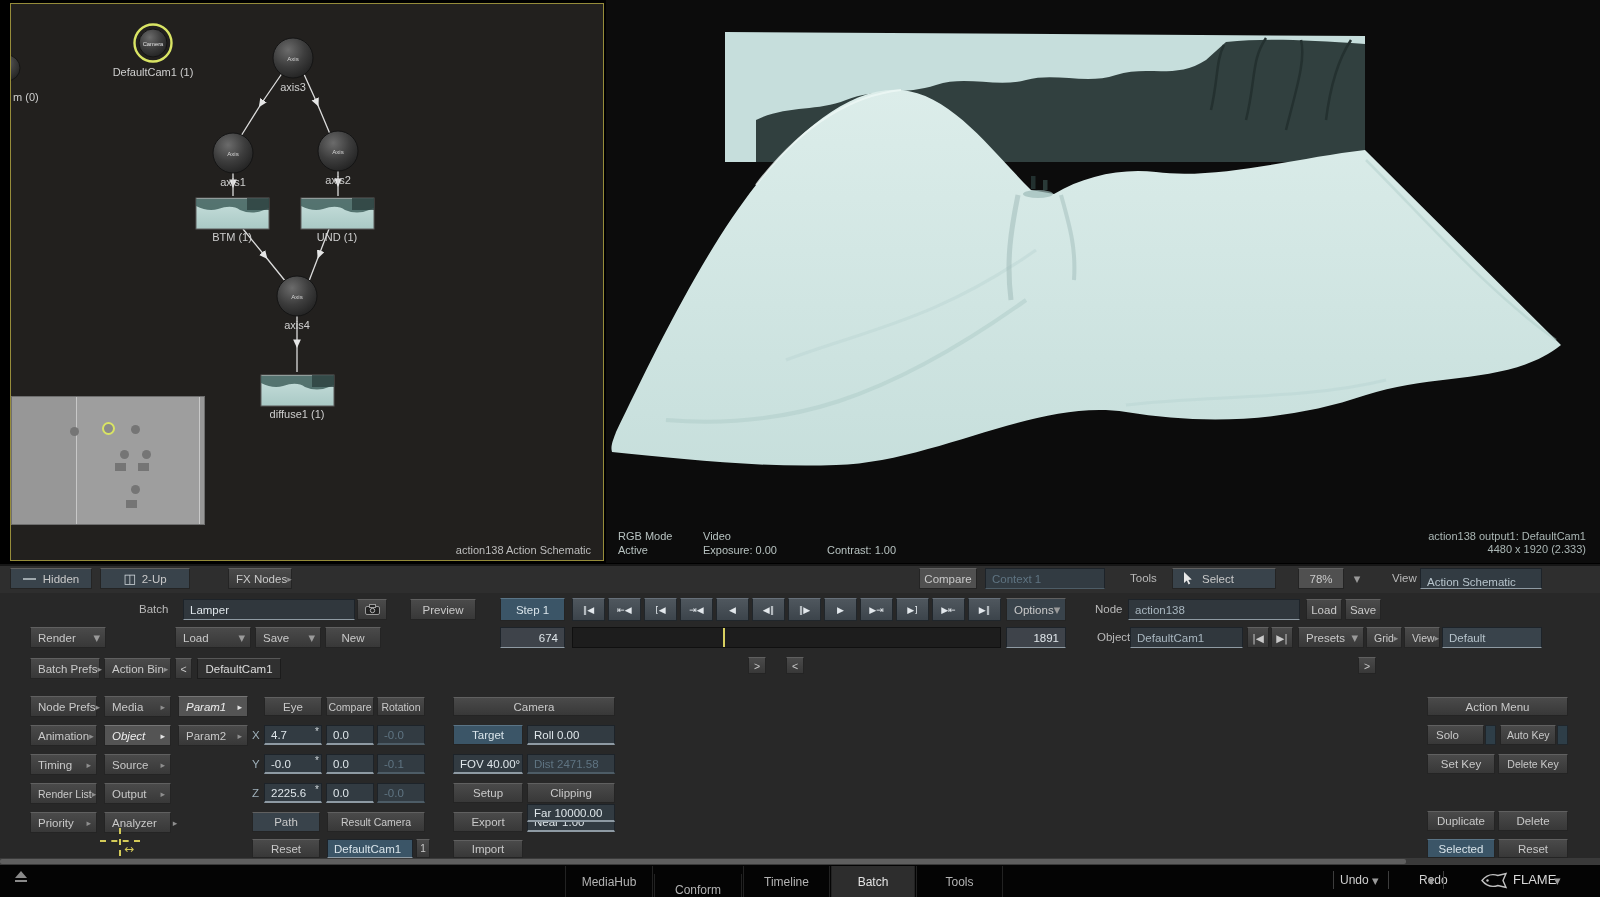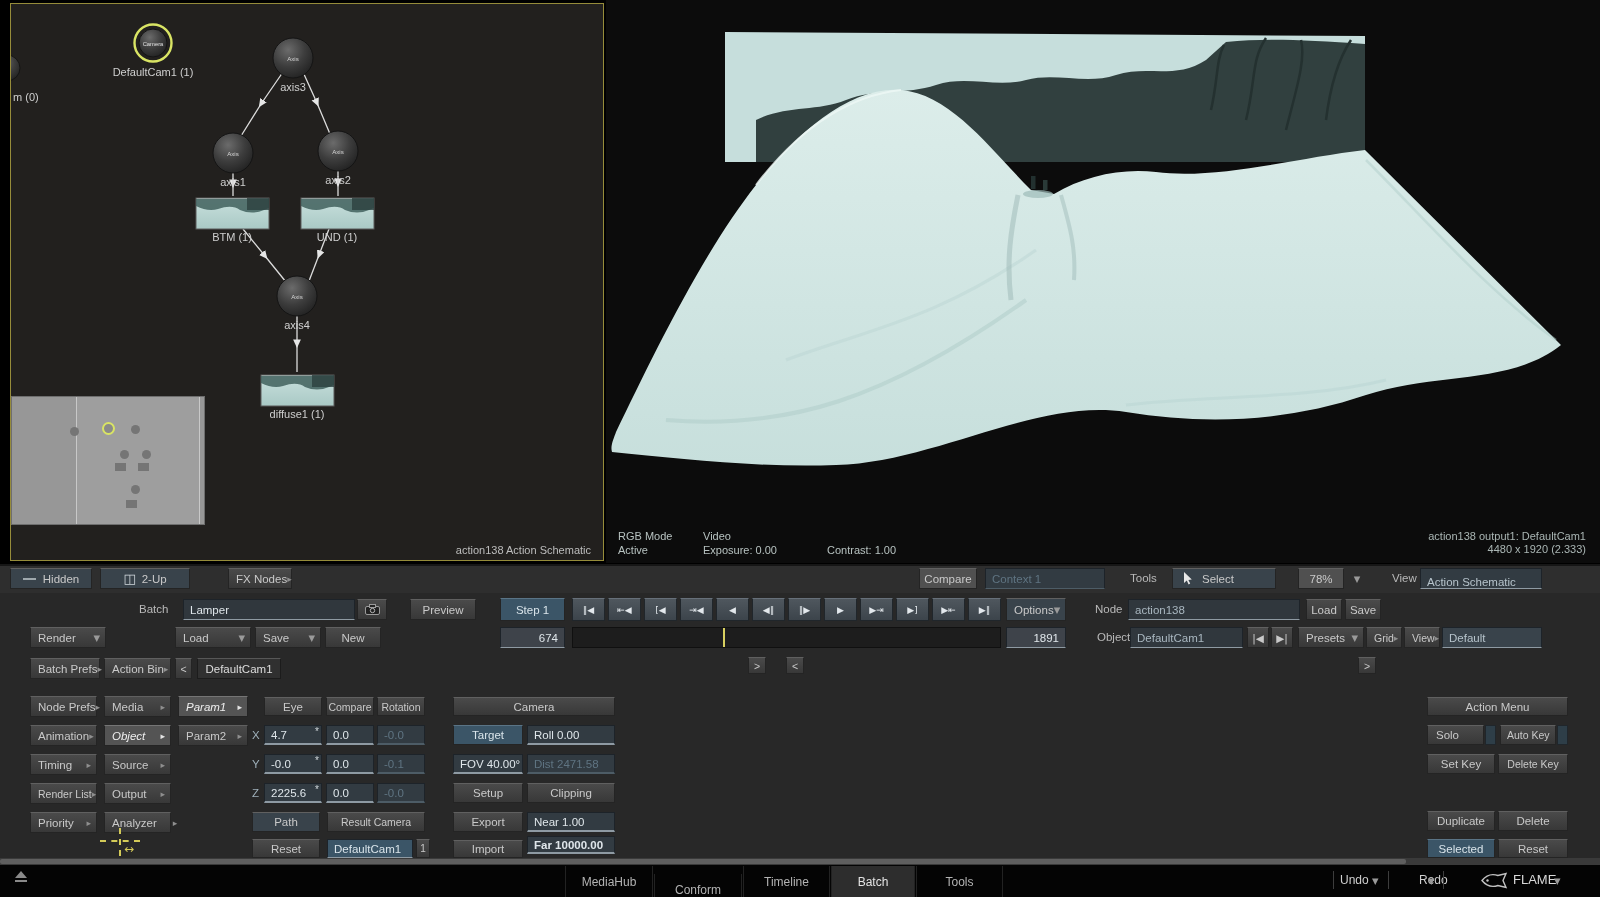--- a/index.html
+++ b/index.html
@@ -509,21 +509,21 @@
   </div>
   <div class="btn" style="left:453px;top:812px;width:70px;height:20px;">
     <span>Export</span>
   </div>
   <div class="fld" style="left:527px;top:812px;width:88px;height:20px;">
     <span>Near 1.00</span>
   </div>
   <div class="btn" style="left:453px;top:840px;width:70px;height:18px;">
     <span>Import</span>
   </div>
-  <div class="fld" style="left:527px;top:836px;width:88px;height:18px;font-weight:bold;">
+  <div class="fld" style="left:527px;top:804px;width:88px;height:18px;">
     <span>Far 10000.00</span>
   </div>
 
   <div class="btn" style="left:1427px;top:697px;width:141px;height:19px;">
     <span>Action Menu</span>
   </div>
   <div class="btn" style="left:1427px;top:725px;width:57px;height:20px;justify-content:flex-start;padding-left:8px;">
     <span>Solo</span>
   </div>
   <div class="abs" style="left:1485px;top:725px;width:11px;height:20px;background:#2e3e48;border:1px solid #20262b;box-sizing:border-box;"></div>

